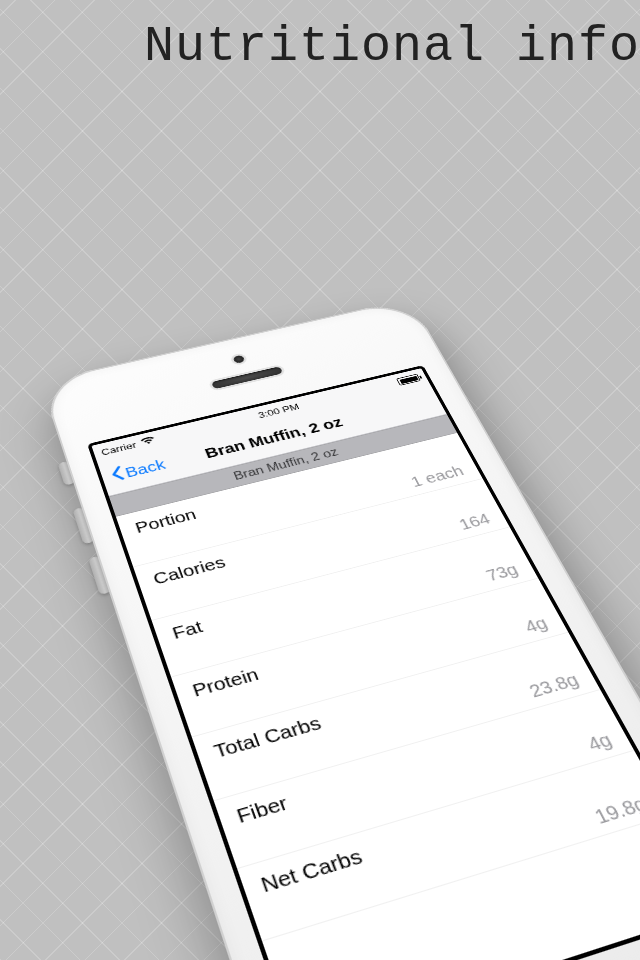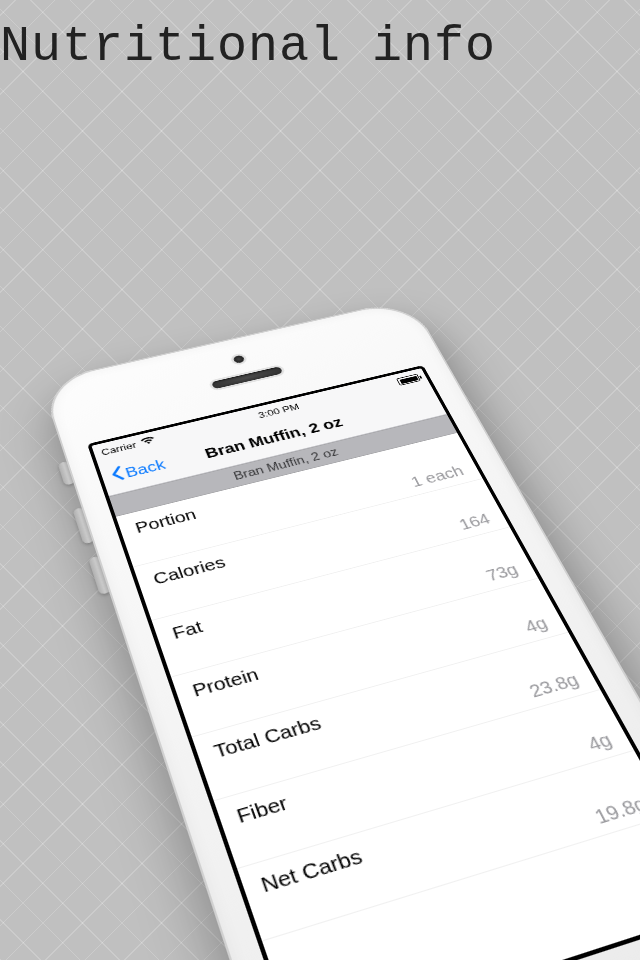--- a/index.html
+++ b/index.html
@@ -14,21 +14,21 @@
     background-color: #c0c0c0;
     background-image:
       repeating-linear-gradient(45deg, rgba(255,255,255,0.35) 0 1px, transparent 1px 28px),
       repeating-linear-gradient(-45deg, rgba(255,255,255,0.35) 0 1px, transparent 1px 28px),
       repeating-linear-gradient(45deg, rgba(0,0,0,0.08) 0 1px, transparent 1px 28px),
       repeating-linear-gradient(-45deg, rgba(0,0,0,0.08) 0 1px, transparent 1px 28px);
   }
   .promo-title {
     position: absolute;
     top: 18px; left: 0; right: 0;
-    text-align: left;
+    text-align: right;
     font-family: "Courier New", monospace;
     font-size: 50px;
     letter-spacing: 1px;
     color: #222;
   }
   .stage {
     position: absolute;
     left: 0; top: 0; width: 640px; height: 960px;
     perspective: 1700px;
     perspective-origin: 40% 35%;

